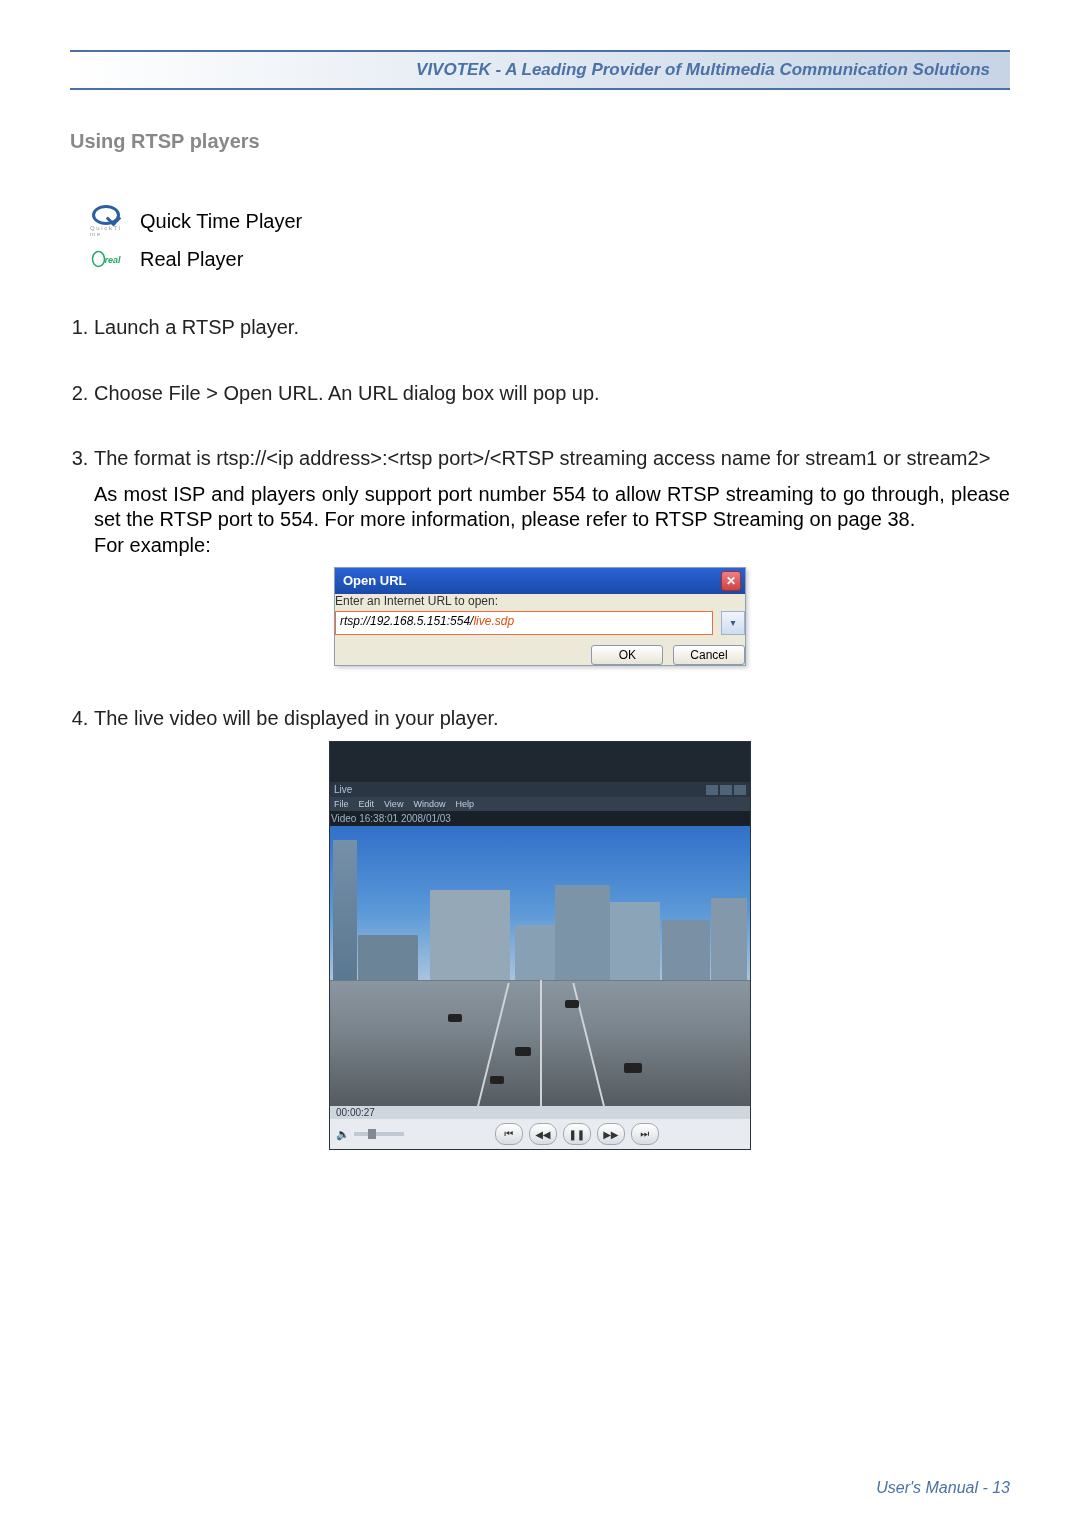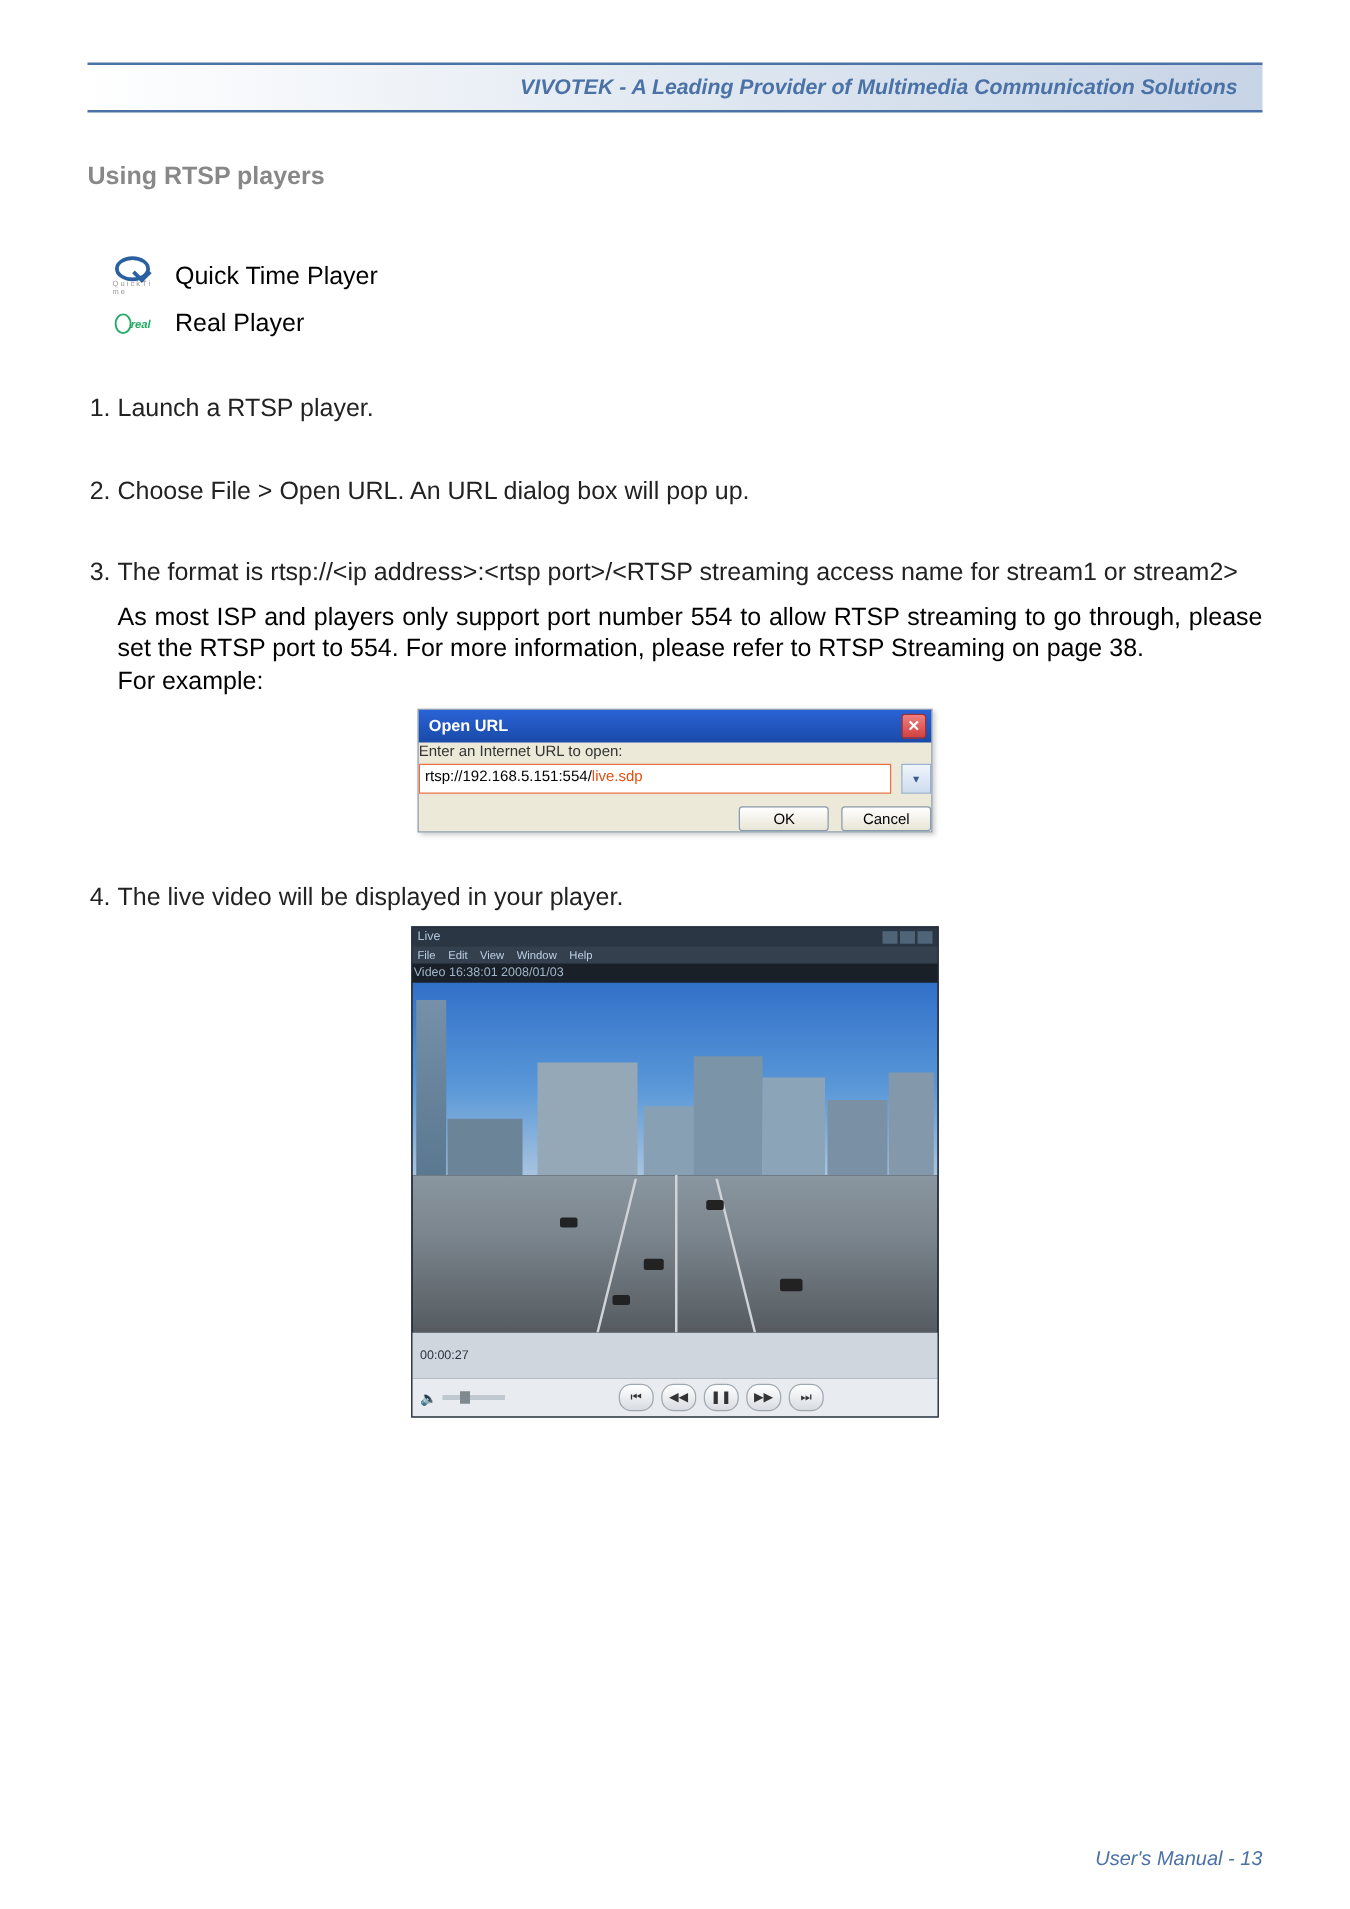--- a/index.html
+++ b/index.html
@@ -149,20 +149,21 @@
     margin-bottom: 10px;
   }
   .openurl .url-input {
     flex: 1;
     border: 1px solid #e87040;
     font-size: 12px;
     padding: 2px 4px;
     background: #fff;
     font-family: Arial, sans-serif;
     height: 18px;
+    font-style: italic;
   }
   .openurl .url-input .hl {
     color: #e05010;
   }
   .openurl .dropdown {
     width: 22px;
     height: 22px;
     border: 1px solid #9bb2d0;
     background: linear-gradient(to bottom, #f0f5fb, #cdddef);
     display: flex;
@@ -196,20 +197,21 @@
     font-size: 0;
   }
   .vp-title {
     background: #2b3644;
     color: #b0c4d8;
     font-size: 10px;
     padding: 2px 4px;
     display: flex;
     justify-content: space-between;
     align-items: center;
+    margin-top: 40px;
   }
   .vp-title .r {
     display: flex;
     gap: 2px;
   }
   .vp-title .r span {
     width: 12px; height: 10px;
     background: #506478;
     display: inline-block;
   }
@@ -273,21 +275,21 @@
   }
   .c1 { left: 28%; bottom: 30%; }
   .c2 { left: 44%; bottom: 18%; width:16px;height:9px;}
   .c3 { left: 56%; bottom: 35%; }
   .c4 { left: 70%; bottom: 12%; width:18px;height:10px;}
   .c5 { left: 38%; bottom: 8%; }
   .vp-time {
     background: #cfd6de;
     color: #2a3340;
     font-size: 10px;
-    padding: 13px 6px;
+    padding: 1px 6px;
   }
   .vp-controls {
     background: #e8ecf0;
     padding: 4px 6px;
     display: flex;
     align-items: center;
     gap: 6px;
   }
   .vp-controls .vol {
     font-size: 11px;

